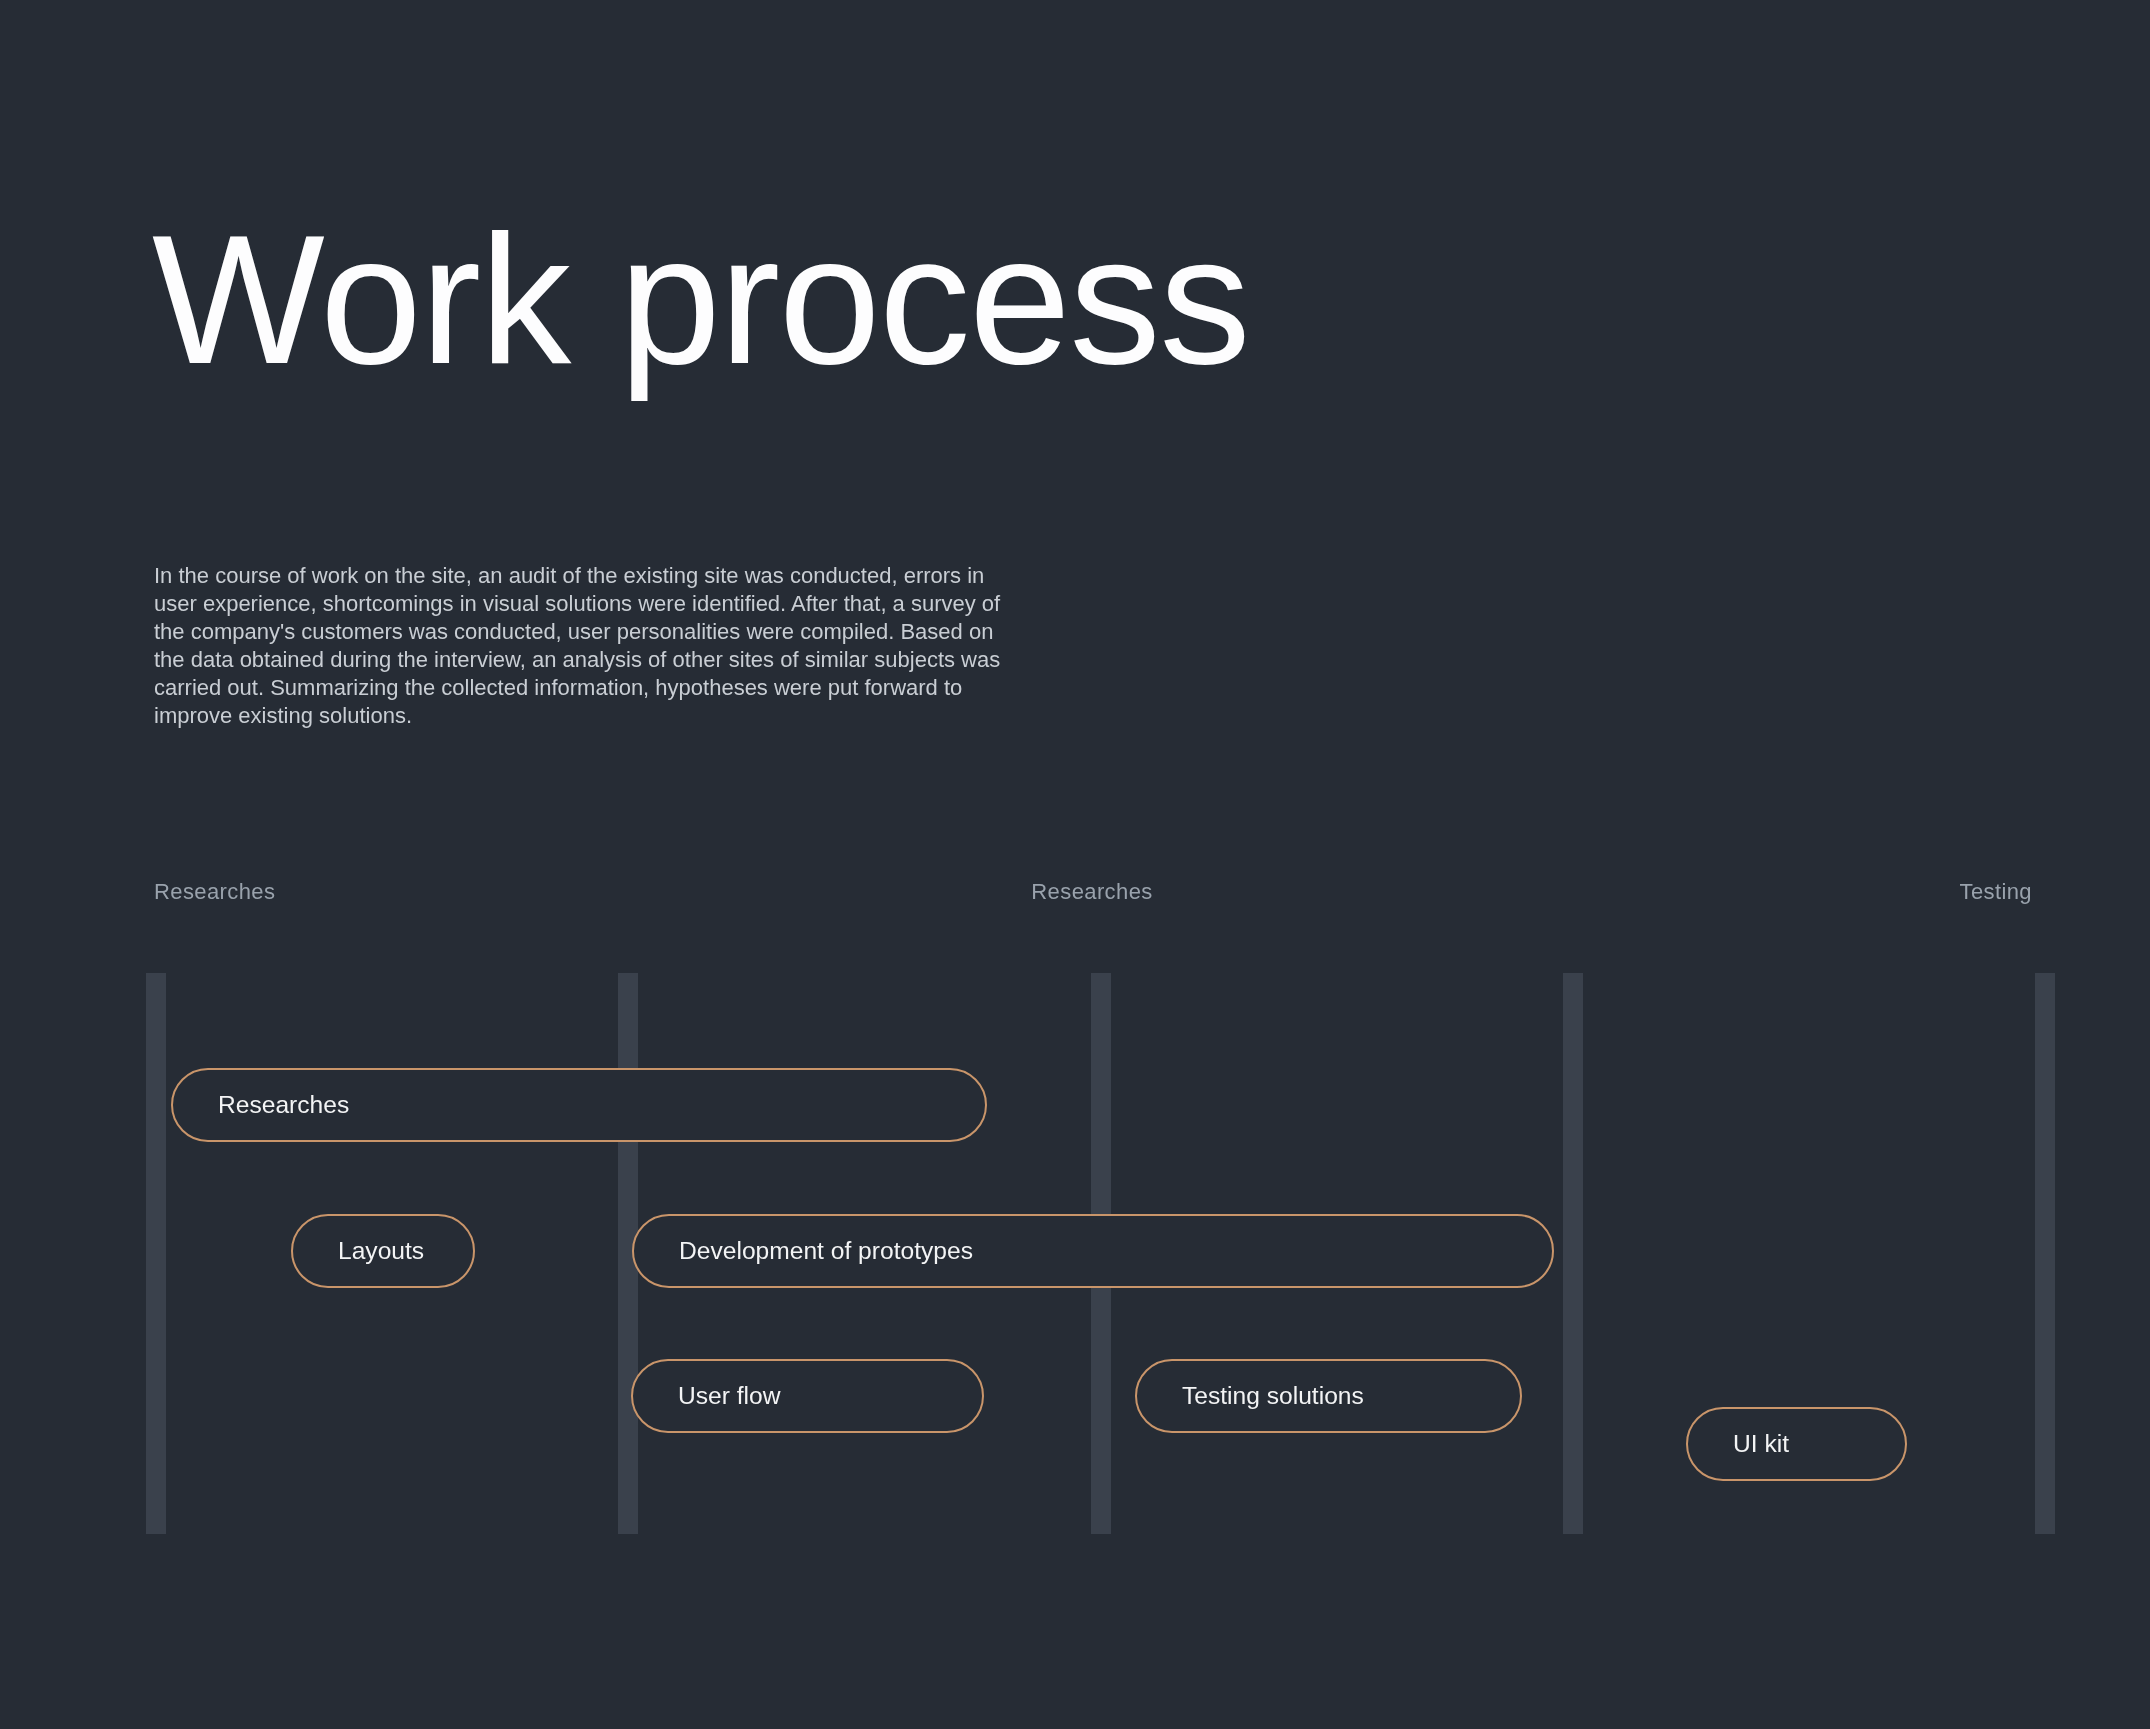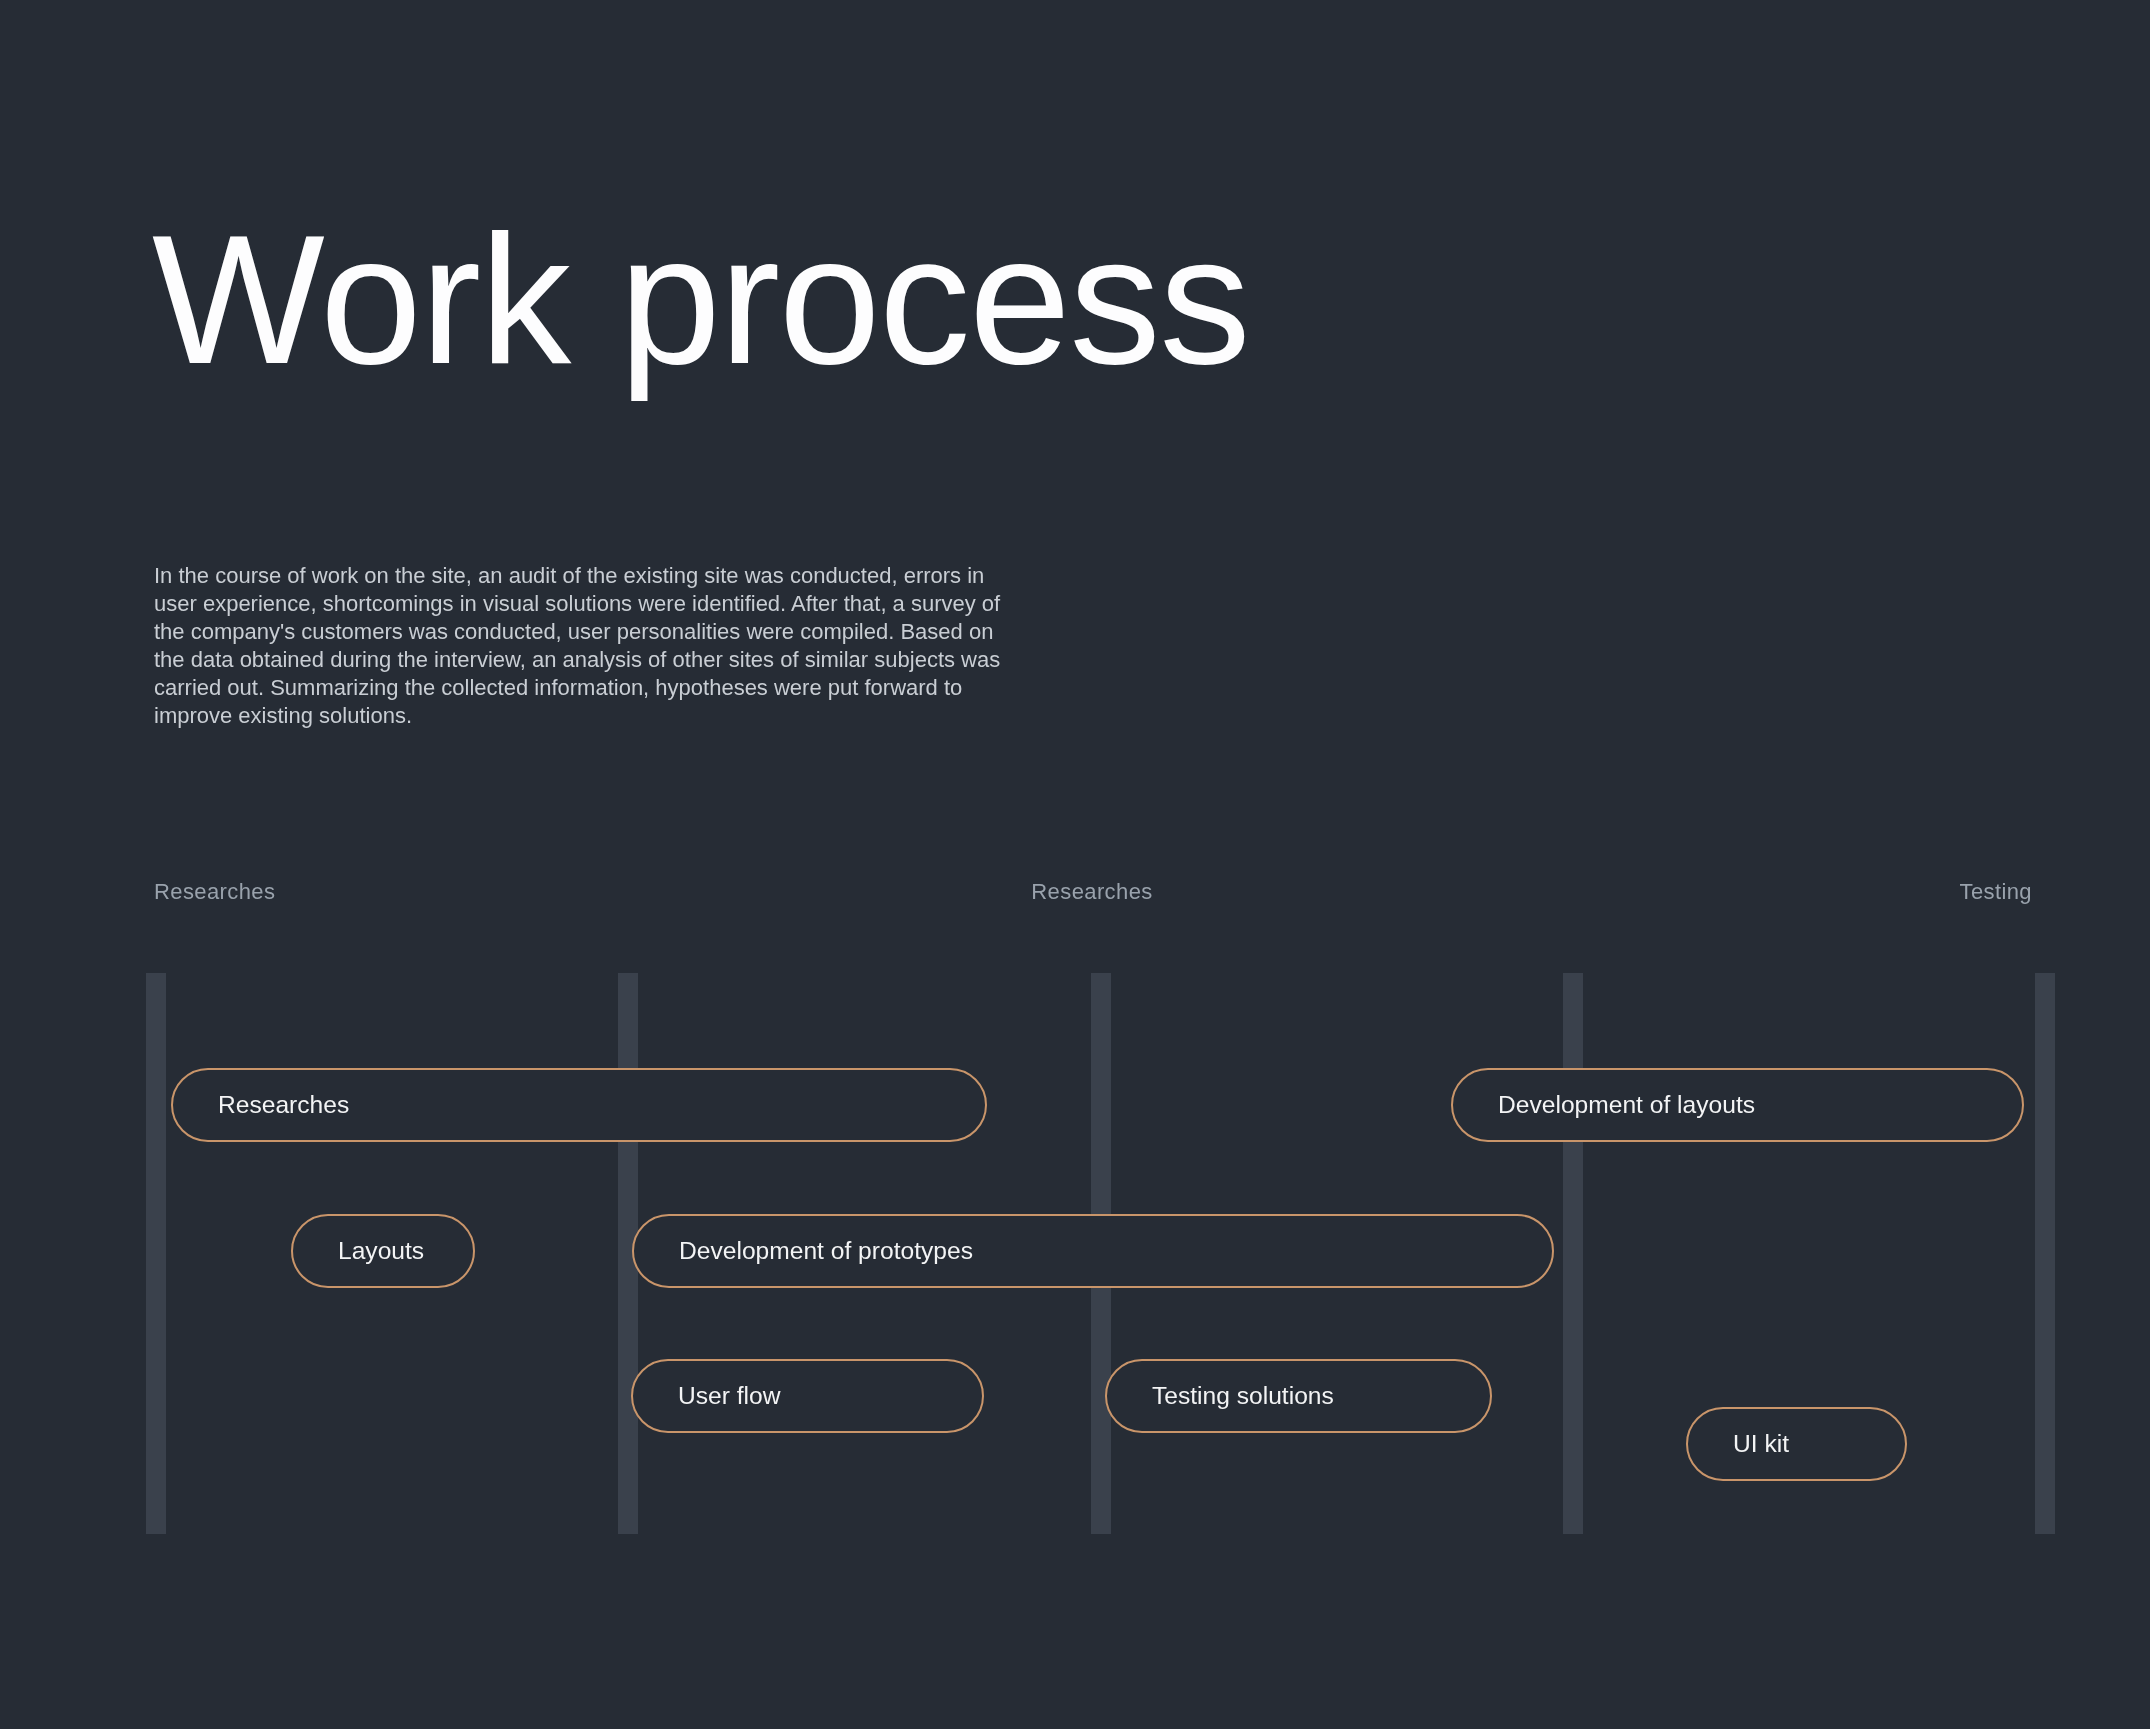--- a/index.html
+++ b/index.html
@@ -81,21 +81,21 @@
     font-size:24.6px;
     color:var(--pill_text);
     white-space:nowrap;
     z-index:2;
   }
   .pill.researches        {left:161px;  top:1058px; width:816px;}
   .pill.dev-layouts       {left:1441px; top:1058px; width:573px;}
   .pill.personas          {left:281px;  top:1204px; width:184px;}
   .pill.dev-prototypes    {left:622px;  top:1204px; width:922px;}
   .pill.user-flow         {left:621px;  top:1349px; width:353px;}
-  .pill.testing-solutions {left:1095px; top:1349px; width:387px;}
+  .pill.testing-solutions {left:1125px; top:1349px; width:387px;}
   .pill.ui-kit            {left:1676px; top:1349px; width:221px;margin-top:48px;}
 </style>
 </head>
 <body>
 
 <div class="page">
 
   <h1 class="title">Work process</h1>
 
   <p class="description">In the course of work on the site, an audit of the existing site was conducted, errors in user experience, shortcomings in visual solutions were identified. After that, a survey of the company's customers was conducted, user personalities were compiled. Based on the data obtained during the interview, an analysis of other sites of similar subjects was carried out. Summarizing the collected information, hypotheses were put forward to improve existing solutions.</p>
@@ -109,23 +109,20 @@
   <div class="gridline l1"></div>
   <div class="gridline l2"></div>
   <div class="gridline l3"></div>
   <div class="gridline l4"></div>
   <div class="gridline l5"></div>
 
   <div class="pill researches">
     <span>Researches</span>
   </div>
 
-  <div class="pill dev-layouts">
-    <span>Development of layouts</span>
-  </div>
 
   <div class="pill personas">
     <span>Layouts</span>
   </div>
 
   <div class="pill user-flow">
     <span>User flow</span>
   </div>
 
   <div class="pill dev-prototypes">

